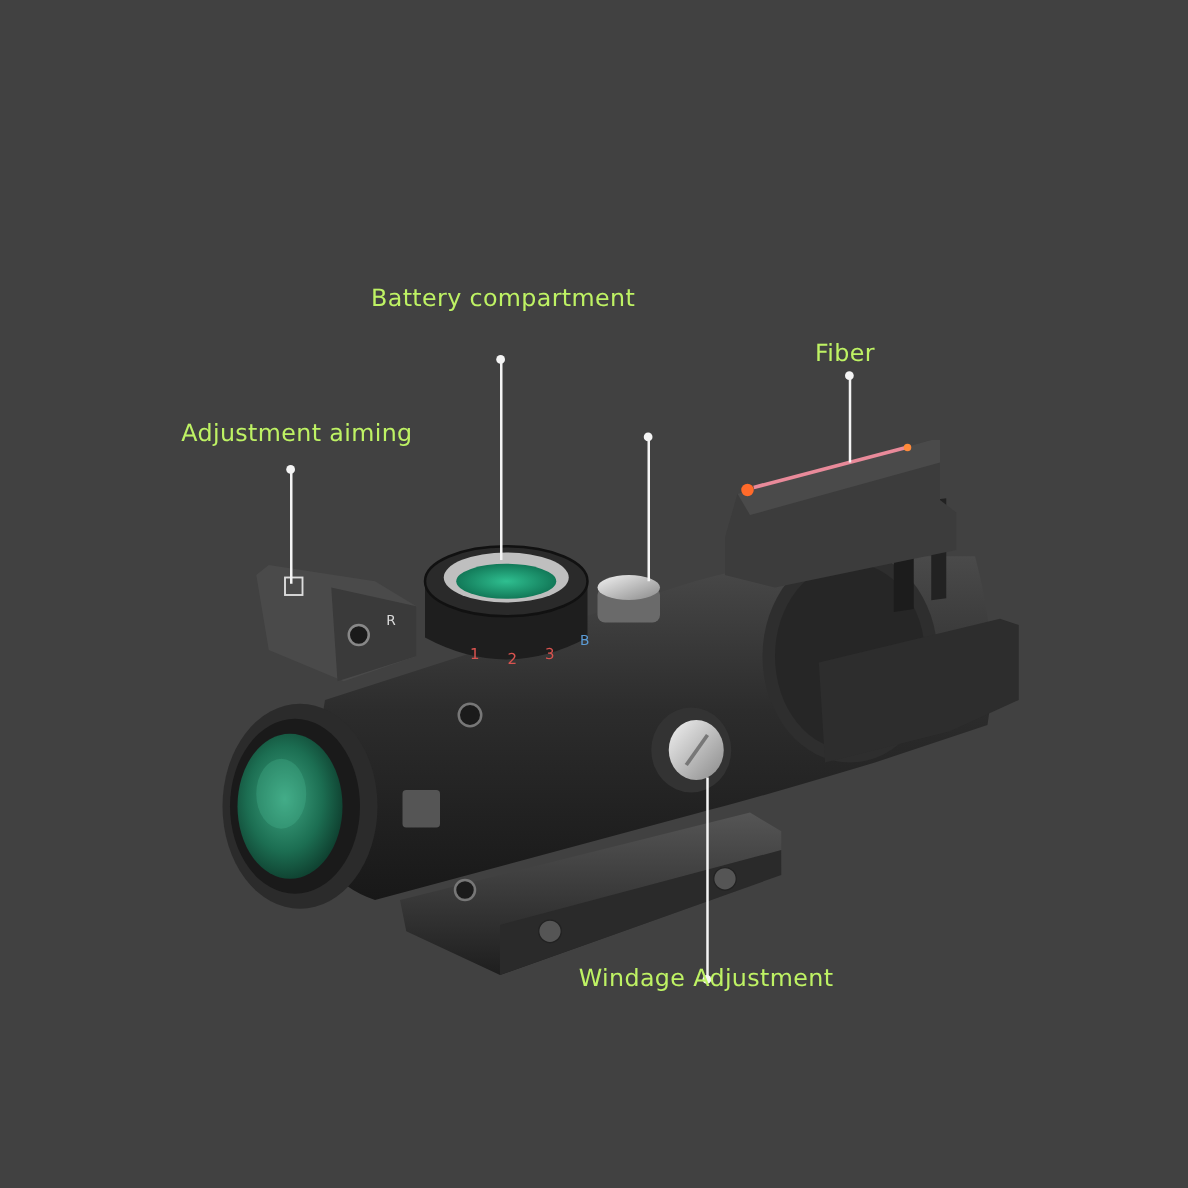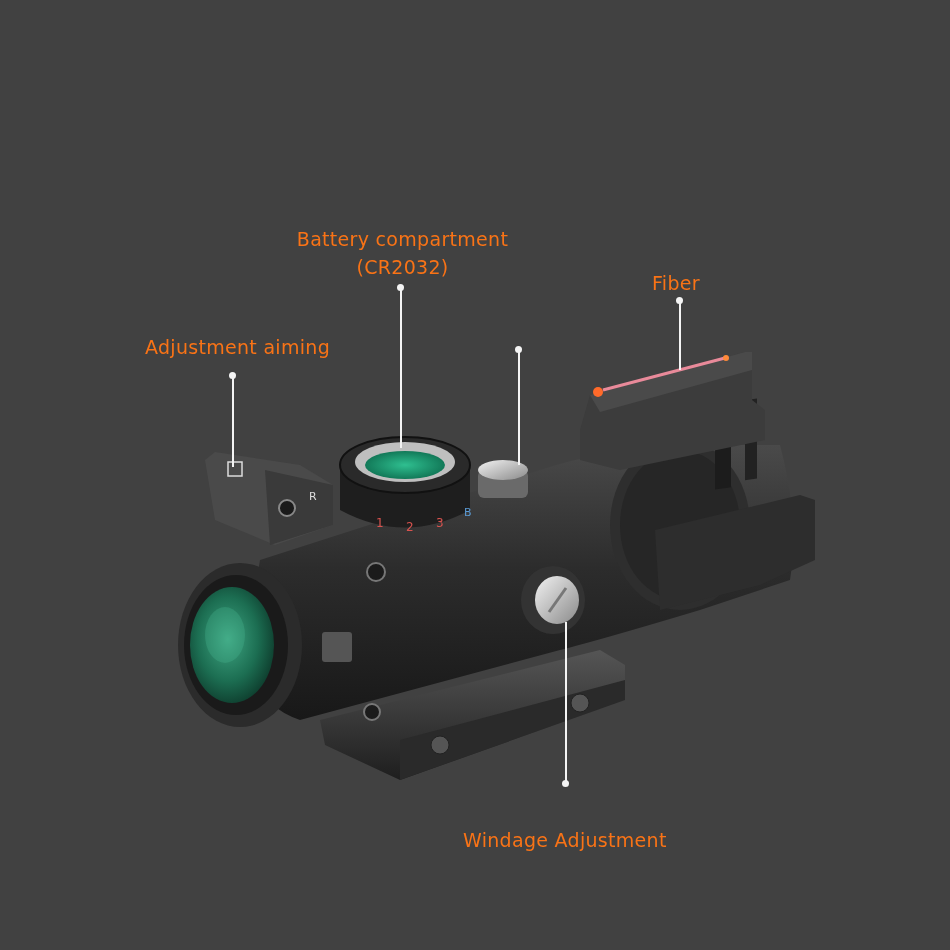--- a/index.html
+++ b/index.html
@@ -6,21 +6,21 @@
   body {
     width: 950px; height: 950px; overflow: hidden;
     background: #414141;
     font-family: "DejaVu Sans", "Liberation Sans", sans-serif;
     position: relative;
   }
   .stage { position: absolute; left: 0; top: 0; width: 950px; height: 950px; }
   .product { position: absolute; left: 0; top: 0; width: 950px; height: 950px; }
   .label {
     position: absolute;
-    color: #f97316;
+    color: #bef264;
     font-size: 19px;
     letter-spacing: 0.3px;
     white-space: nowrap;
     line-height: 28px;
     text-align: center;
   }
   .leader { position: absolute; width: 2px; background: #f4f4f4; }
   .dot {
     position: absolute; width: 7px; height: 7px; border-radius: 50%;
     background: #f4f4f4;
@@ -121,33 +121,32 @@
       <ellipse cx="225" cy="635" rx="20" ry="28" fill="#4fc49b" opacity="0.25"></ellipse>
     </g>
 
     <circle cx="376" cy="572" r="9" fill="#1b1b1b" stroke="#777" stroke-width="2"></circle>
     <circle cx="372" cy="712" r="8" fill="#1b1b1b" stroke="#777" stroke-width="2"></circle>
     <rect x="322" y="632" width="30" height="30" rx="3" fill="#555"></rect>
   </svg>
 
   <div class="label" style="left:290px; top:225px; width:225px;">
     <div>Battery compartment</div>
-    <div>(CR2032)</div>
   </div>
   <div class="dot" style="left:397px; top:284px;"></div>
   <div class="leader" style="left:400px; top:288px; height:160px;"></div>
 
   <div class="label" style="left:652px; top:269px;">Fiber</div>
   <div class="dot" style="left:676px; top:297px;"></div>
   <div class="leader" style="left:679px; top:300px; height:70px;"></div>
 
   <div class="dot" style="left:515px; top:346px;"></div>
   <div class="leader" style="left:518px; top:350px; height:115px;"></div>
 
   <div class="label" style="left:145px; top:333px;">Adjustment aiming</div>
   <div class="dot" style="left:229px; top:372px;"></div>
   <div class="leader" style="left:232px; top:375px; height:92px;"></div>
 
   <div class="leader" style="left:565px; top:622px; height:160px;"></div>
   <div class="dot" style="left:562px; top:780px;"></div>
-  <div class="label" style="left:463px; top:826px;">Windage Adjustment</div>
+  <div class="label" style="left:463px; top:769px;">Windage Adjustment</div>
 
 </div>
 
 </body></html>

